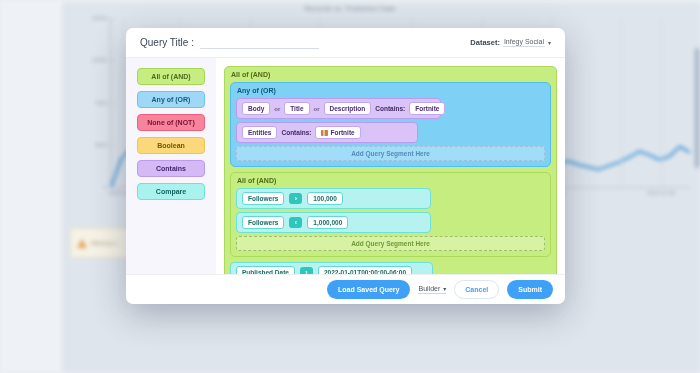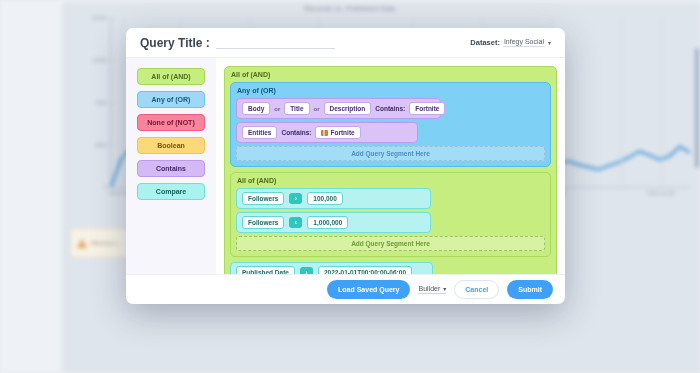--- a/index.html
+++ b/index.html
@@ -45,21 +45,21 @@
   
   #modal{
     position:absolute;left:126px;top:28px;width:439px;height:276px;
     background:#ffffff;border-radius:7px;
     box-shadow:0 10px 34px rgba(25,40,70,.30);
     display:flex;flex-direction:column;overflow:hidden;
   }
   
   #m-head{height:30px;flex:0 0 30px;display:flex;align-items:center;
     padding:0 14px;box-sizing:border-box;border-bottom:1px solid #edf0f3;}
-  #qt-label{font-size:12px;font-weight:bold;color:#3c4654;}
+  #qt-label{font-size:10px;font-weight:normal;color:#3c4654;}
   #qt-input{flex:0 0 115px;margin-left:6px;height:12px;border:0;border-bottom:1px solid #d7dce2;
     font-size:7px;font-family:inherit;color:#3c4654;background:transparent;outline:none;padding:0 2px;}
   #ds-wrap{margin-left:auto;display:flex;align-items:flex-end;gap:3px;padding-left:25px;}
   #ds-label{font-size:7.5px;font-weight:bold;color:#3c4654;}
   #ds-val{font-size:7px;color:#5b6472;border-bottom:1px solid #d7dce2;padding:0 1px 1px 1px;}
   #ds-car{font-size:6px;color:#5b6472;margin-bottom:1px;}
 
   
   #m-body{flex:1;display:flex;min-height:0;}
   #palette{flex:0 0 90px;background:#f7f6fd;padding:10px 0 0 0;

